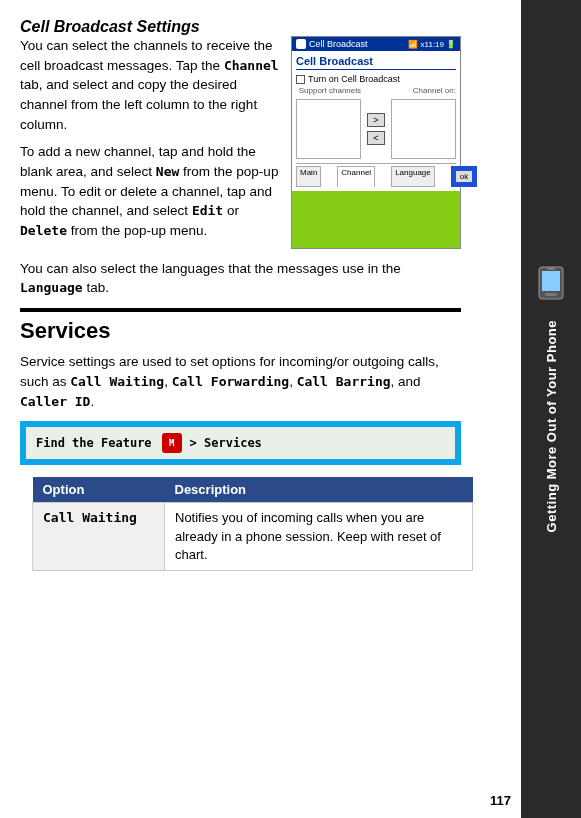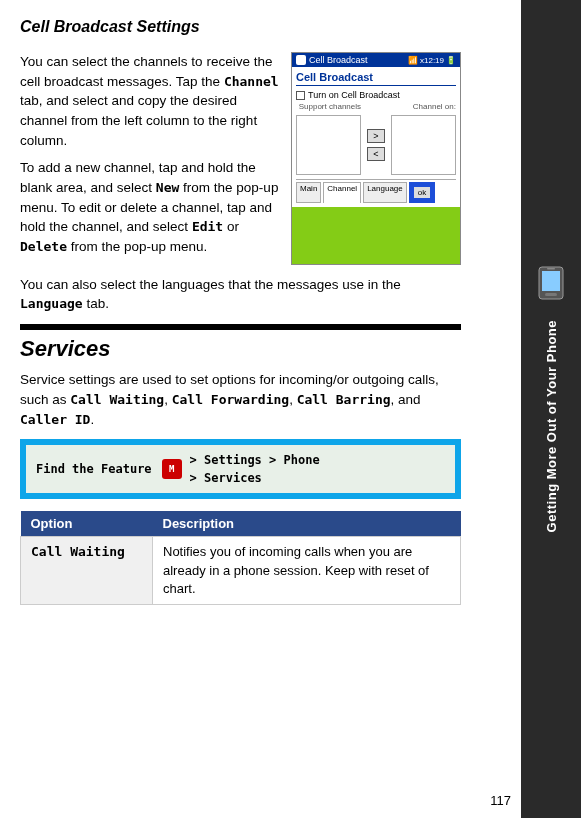--- a/index.html
+++ b/index.html
@@ -46,21 +46,21 @@
       transform: rotate(180deg);
       white-space: nowrap;
       letter-spacing: 0.5px;
     }
 
     
     .section-heading {
       font-size: 16px;
       font-weight: bold;
       font-style: italic;
-      margin-bottom: 16px;
+      margin-bottom: 0;
       color: #000;
     }
 
     .content-block {
       display: flex;
       gap: 12px;
       margin-bottom: 10px;
     }
 
     .text-col {
@@ -171,21 +171,21 @@
     .screenshot-col-label {
       flex: 1;
       text-align: right;
     }
 
     .screenshot-tabs {
       display: flex;
       border-top: 1px solid #aaa;
       margin-top: 2px;
       padding-top: 2px;
-      gap: 2px;
+      gap: 16px;
     }
 
     .screenshot-tab {
       font-size: 8px;
       padding: 1px 3px;
       border: 1px solid #aaa;
       background: #eee;
     }
 
     .screenshot-tab.active {
@@ -211,26 +211,25 @@
     .full-text {
       font-size: 13.5px;
       line-height: 1.45;
       color: #000;
       margin-bottom: 10px;
     }
 
     
     .services-heading {
       font-size: 22px;
-      font-style: italic;
       font-weight: bold;
       color: #000;
       margin-top: 6px;
       margin-bottom: 8px;
-      border-top: 6px solid #000000;
+      border-top: 4px solid #000000;
       padding-top: 6px;
     }
 
     .services-desc {
       font-size: 13.5px;
       line-height: 1.45;
       color: #000;
       margin-bottom: 10px;
     }
 
@@ -267,20 +266,21 @@
       display: flex;
       flex-direction: column;
       line-height: 1.5;
     }
 
     
     .data-table {
       width: 100%;
       border-collapse: collapse;
       font-size: 13.5px;
+      margin-left: 12px;
     }
 
     .data-table th {
       background: #2a4a8a;
       color: #fff;
       padding: 5px 10px;
       text-align: left;
       font-size: 13px;
       font-weight: bold;
     }
@@ -304,21 +304,21 @@
     .data-table tr:nth-child(odd) td:last-child {
       background: #fff;
     }
 
     
     .page-number {
       position: absolute;
       bottom: 10px;
       right: 70px;
       font-size: 13px;
-      font-weight: normal;
+      font-weight: bold;
       color: #000;
     }
 
     
     .sidebar-label-container {
       display: flex;
       flex-direction: column;
       align-items: center;
       justify-content: center;
       flex: 1;
@@ -358,21 +358,21 @@
       </div>
 
       <div class="screenshot-box">
         <div class="screenshot-titlebar">
           <div class="screenshot-titlebar-left">
             <span style="width:10px;height:10px;background:#fff;display:inline-block;border-radius:2px;"></span>
             <span style="font-size:9px;">Cell Broadcast</span>
           </div>
           <div style="font-size:8px;display:flex;gap:2px;align-items:center;">
             <span>📶</span>
-            <span style="font-size:8px;">x12:19</span>
+            <span style="font-size:8px;">x11:19</span>
             <span>🔋</span>
           </div>
         </div>
         <div class="screenshot-body">
           <div class="screenshot-heading">Cell Broadcast</div>
           <div class="screenshot-row">
             <span class="screenshot-checkbox"></span>
             <span>Turn on Cell Broadcast</span>
           </div>
           <div class="screenshot-col-labels">
@@ -406,21 +406,20 @@
 
     <p class="services-desc">
       <span>Service settings are used to set options for incoming/or outgoing calls, such as </span><code class="code-style">Call Waiting</code><span>, </span><code class="code-style">Call Forwarding</code><span>, </span><code class="code-style">Call Barring</code><span>, and </span><code class="code-style">Caller ID</code><span>.</span>
     </p>
 
     <div class="find-feature-container">
       <span class="find-feature-label">Find the Feature</span>
       <div class="find-feature-path">
         <span class="motorola-icon">M</span>
         <div class="find-feature-path-text">
-          <span>&gt; Settings &gt; Phone</span>
           <span>&gt; Services</span>
         </div>
       </div>
     </div>
 
     <table class="data-table">
       <thead>
         <tr>
           <th>Option</th>
           <th>Description</th>

